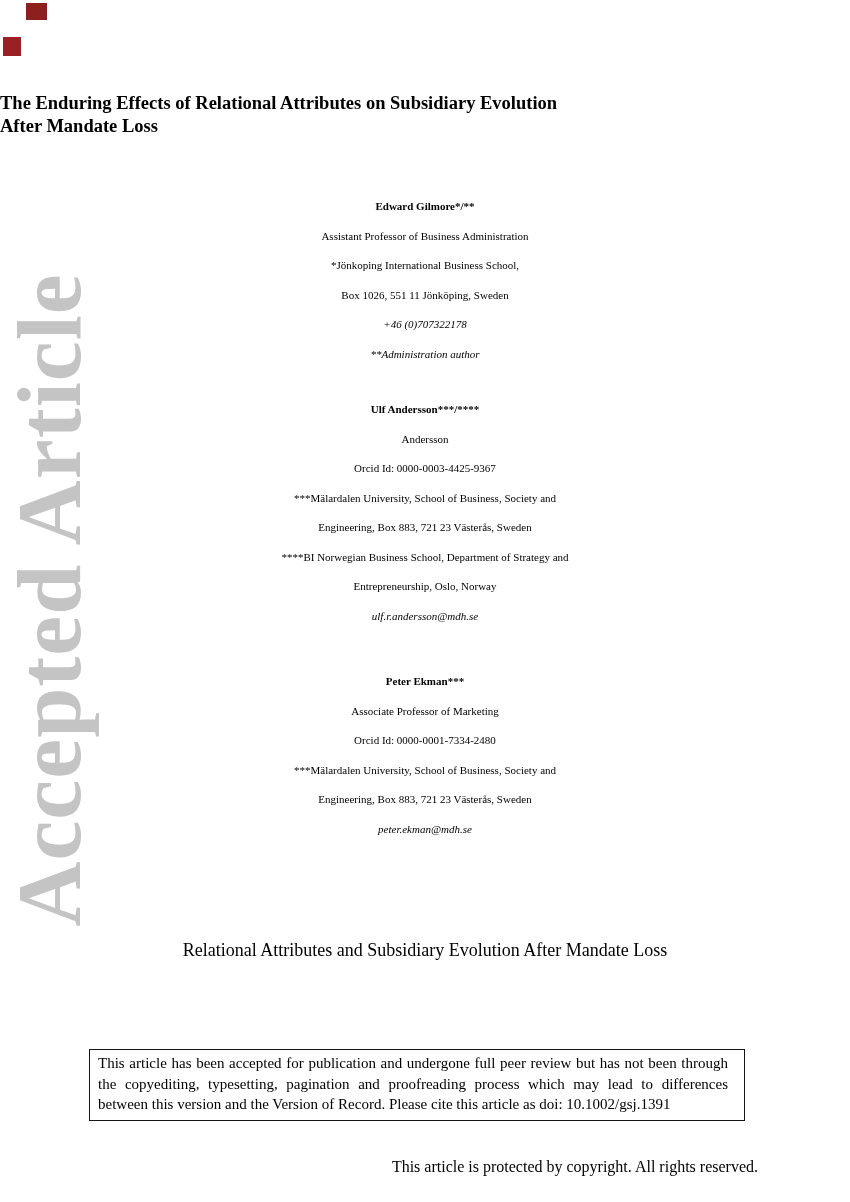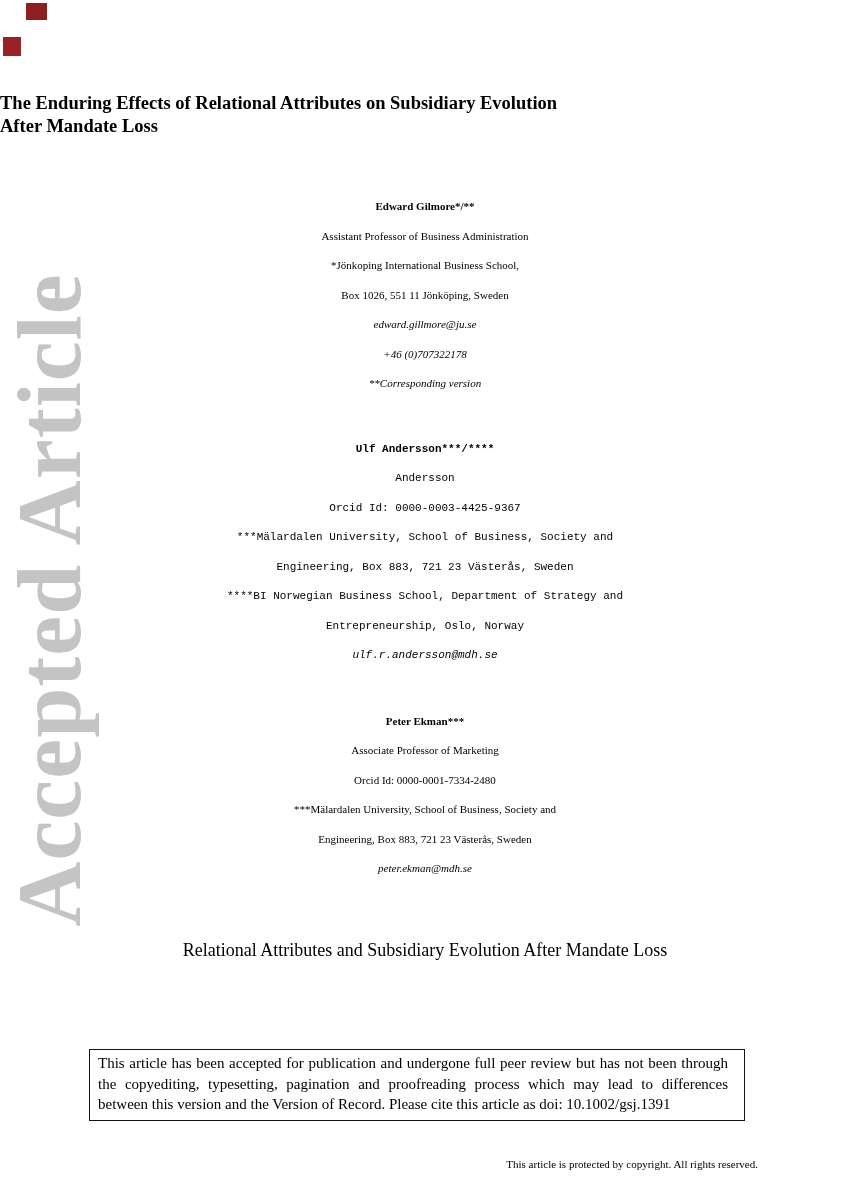--- a/index.html
+++ b/index.html
@@ -18,36 +18,36 @@
   }
   .title{
     position:absolute;top:92px;left:0;right:0;text-align:left;
     font-size:18.5px;font-weight:bold;line-height:23px;
   }
   .authors{
     position:absolute;top:192px;left:0;right:0;text-align:center;
     font-size:11px;
   }
   .author-block{line-height:29.5px;}
-  .author-block.b2{margin-top:36px;font-family:Liberation Mono, monospace;}
+  .author-block.b2{margin-top:26px;}
   .author-block.b3{margin-top:36px;}
   .author-name{font-weight:bold;}
   .it{font-style:italic;}
   .u{}
   .runhead{
     position:absolute;top:940px;left:0;right:0;text-align:center;
     font-weight:normal;font-size:18px;
   }
   .notice{
     position:absolute;left:89px;top:1049px;width:630px;
     border:1.5px solid #141414;padding:3px 16px 5px 8px;
     font-size:15px;line-height:20.5px;text-align:justify;
   }
   .footer{
-    position:absolute;top:1158px;right:92px;font-size:11px;white-space:nowrap;text-align:center;
+    position:absolute;top:1158px;right:92px;font-size:16px;white-space:nowrap;text-align:center;
   }
 </style>
 </head>
 <body>
 
 <div class="page">
 
   <div class="marker m1" style="background: rgb(142, 31, 31);"></div>
   <div class="marker m2" style="background: rgb(153, 32, 36);"></div>
 
@@ -58,23 +58,22 @@
     <div>After Mandate Loss</div>
   </div>
 
   <div class="authors">
 
     <div class="author-block b1">
       <div class="author-name">Edward Gilmore*/**</div>
       <div>Assistant Professor of Business Administration</div>
       <div>*Jönkoping International Business School,</div>
       <div>Box 1026, 551 11 Jönköping, Sweden</div>
-      <div class="it">edward.gillmore@ju.se</div>
       <div class="it">+46 (0)707322178</div>
-      <div class="it">**Corresponding version</div>
+      <div class="it">**Administration author</div>
     </div>
 
     <div class="author-block b2">
       <div class="author-name">Ulf Andersson***/****</div>
       <div>Andersson</div>
       <div>Orcid Id: 0000-0003-4425-9367</div>
       <div>***Mälardalen University, School of Business, Society and</div>
       <div>Engineering, Box 883, 721 23 Västerås, Sweden</div>
       <div>****BI Norwegian Business School, Department of Strategy and</div>
       <div>Entrepreneurship, Oslo, Norway</div>

